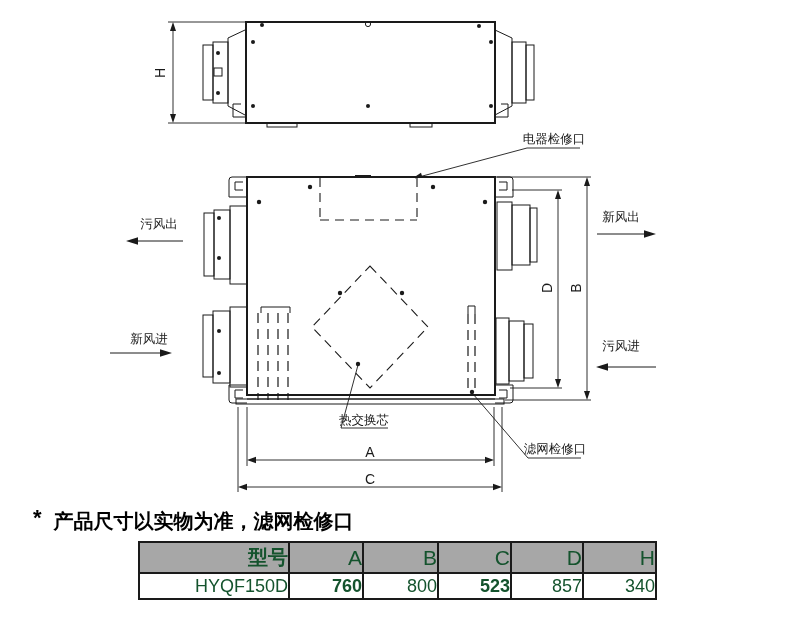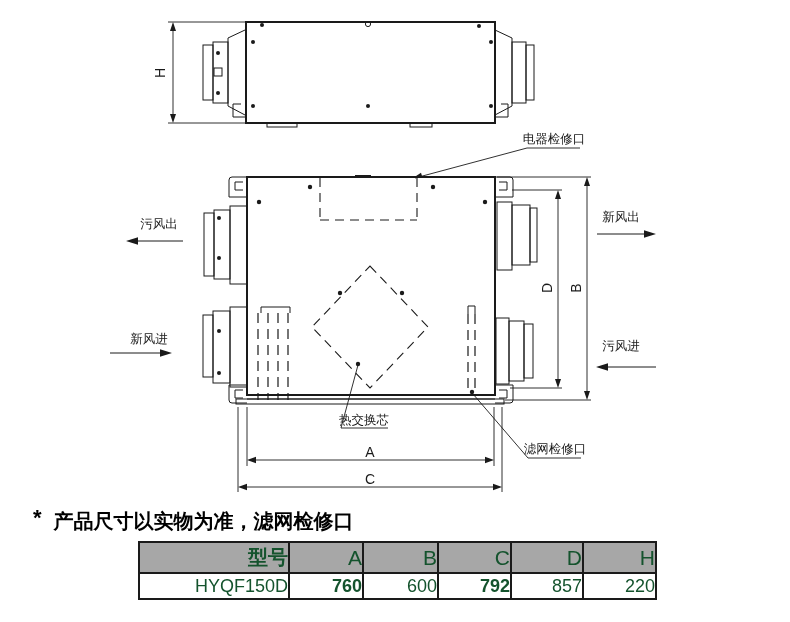--- a/index.html
+++ b/index.html
@@ -245,21 +245,21 @@
     <td class="c0 model">型号</td>
     <td class="c1">A</td>
     <td class="c2">B</td>
     <td class="c3">C</td>
     <td class="c4">D</td>
     <td class="c5">H</td>
   </tr>
   <tr class="val">
     <td class="c0 modelval">HYQF150D</td>
     <td class="c1 bold">760</td>
-    <td class="c2">600</td>
-    <td class="c3 bold">792</td>
+    <td class="c2">800</td>
+    <td class="c3 bold">523</td>
     <td class="c4">857</td>
-    <td class="c5">220</td>
+    <td class="c5">340</td>
   </tr>
 </tbody>
     </table>
 
 </div>
 
 </body></html>

